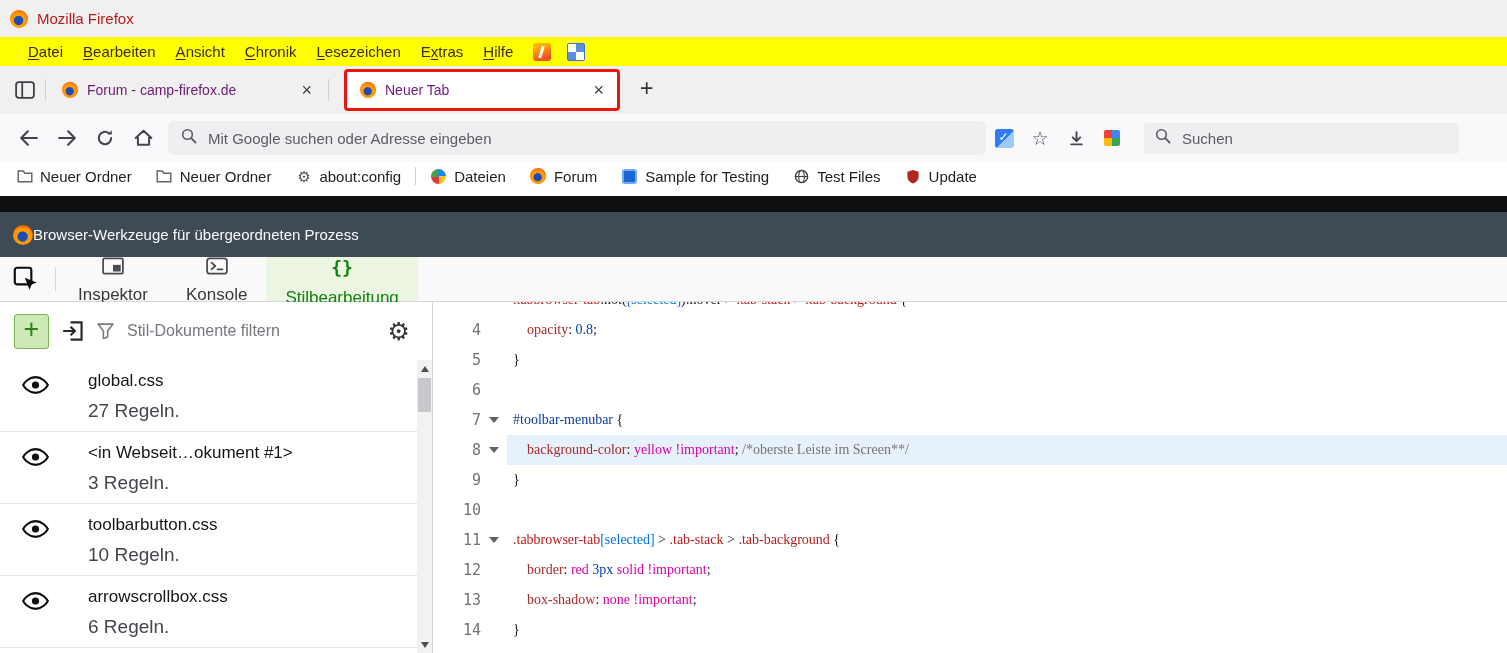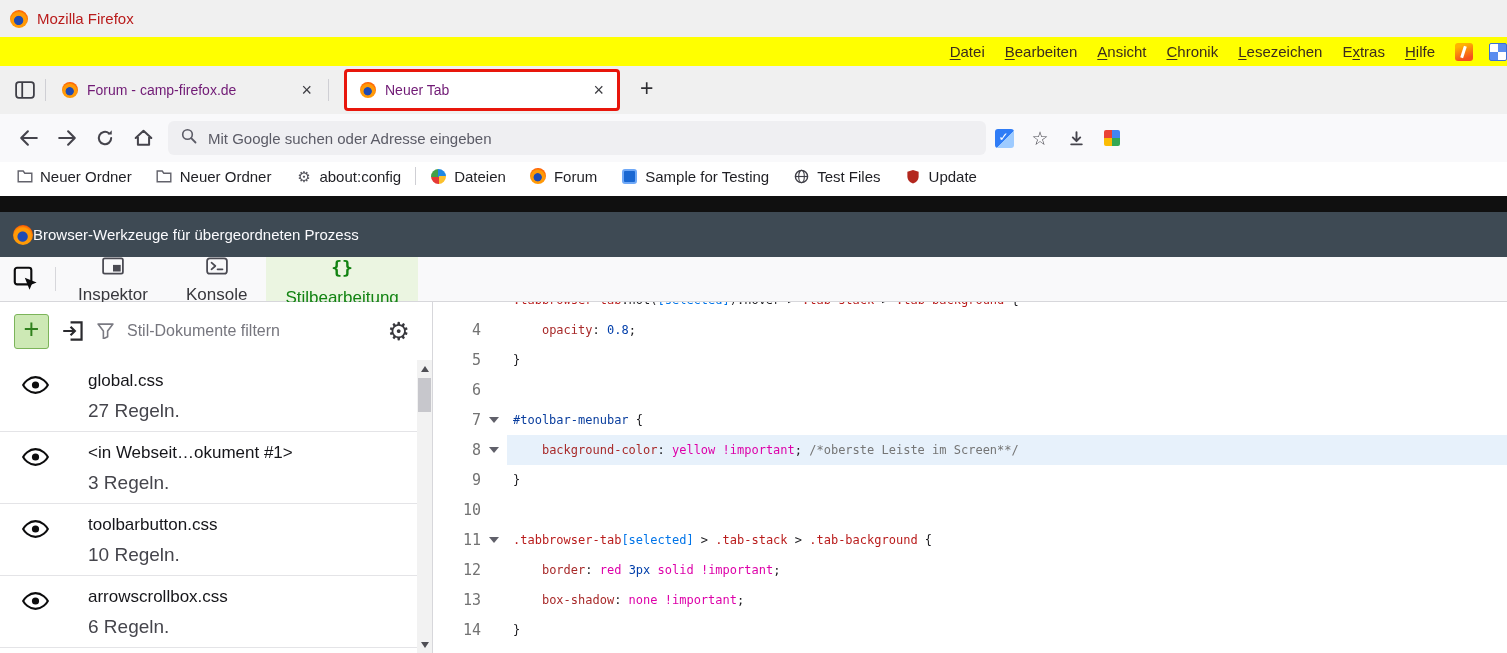--- a/index.html
+++ b/index.html
@@ -10,21 +10,21 @@
 
   
   .titlebar { height:37px; background:#f0f0f0; display:flex; align-items:center; padding-left:10px; gap:9px; flex:none; }
   .titlebar .wt { font-size:15px; color:#b91c1c; }
   .ff-logo { width:18px; height:18px; border-radius:50%; flex:none;
     background: radial-gradient(circle at 48% 58%, #1f4bb4 0 30%, #ff9a07 36% 55%, #ff5a00 72%, #cc3d00 100%); }
   .ff-logo.sm { width:16px; height:16px; }
   .ff-logo.lg { width:20px; height:20px; }
 
   
-  .menubar { height:29px; background:#ffff00; display:flex; align-items:center; padding-left:28px; flex:none;justify-content:flex-end; }
+  .menubar { height:29px; background:#ffff00; display:flex; align-items:center; padding-left:18px; flex:none; }
   .mb-items { display:flex; align-items:center; }
   .mb-item { font-size:15px; color:#3c2c1e; padding:0 10px; cursor:default; }
   .mb-item u { text-underline-offset:2px; }
   .mb-icons { display:flex; align-items:center; gap:16px; margin-left:10px; }
   .ic-mb1 { width:18px; height:18px; border-radius:3px; background:linear-gradient(160deg,#ffb300 20%,#f4511e 80%); position:relative; }
   .ic-mb1::after { content:""; position:absolute; left:7px; top:3px; width:3px; height:12px; background:#fff; transform:rotate(18deg); }
   .ic-mb2 { width:18px; height:18px; border:1px solid #3a6fd8; background:
       conic-gradient(#5b8def 0 25%, #ffffff 25% 50%, #5b8def 50% 75%, #ffffff 75%); border-radius:2px; }
 
   
@@ -99,21 +99,21 @@
   .tri-down { width:0; height:0; border-left:4px solid transparent; border-right:4px solid transparent; border-top:6px solid #4f4f55; }
   .sthumb { position:absolute; top:18px; left:1px; width:13px; height:34px; background:#c7c7cc; }
 
   
   .editor { flex:1; overflow:hidden; background:#fff; font-family:"DejaVu Sans Mono", monospace; }
   .cm-line { display:flex; height:30px; line-height:30px; }
   .cm-line.partial { margin-top:-17px; }
   .ln { width:48px; text-align:right; color:#737373; font-size:15px; flex:none; }
   .foldc { width:26px; flex:none; display:flex; align-items:center; justify-content:center; }
   .fold-t { width:0; height:0; border-left:5px solid transparent; border-right:5px solid transparent; border-top:6px solid #60606a; }
-  .codec { flex:1; font-size:12px; white-space:pre; padding-left:6px; }
+  .codec { flex:1; font-size:14px; white-space:pre; padding-left:6px;font-family:Liberation Serif, serif; }
   .cm-line.active .codec { background:#e7f1fb; }
 
   .tk-pl    { color:#1a1a1e; }
   .tk-prop  { color:#a82a2a; }
   .tk-num   { color:#003eaa; }
   .tk-kw    { color:#dd00a9; }
   .tk-atom  { color:#dd00a9; }
   .tk-imp   { color:#dd00a9; }
   .tk-com   { color:#757575; }
   .tk-selid { color:#0a3e9e; }
@@ -213,20 +213,29 @@
       </span>
     <span class="ext">
       <svg width="17" height="17" viewBox="0 0 16 16">
           <path d="M8 2v8M4.5 7L8 10.5 11.5 7" fill="none" stroke="#45444c" stroke-width="1.8" stroke-linecap="round" stroke-linejoin="round"></path>
           <line x1="3" y1="13.5" x2="13" y2="13.5" stroke="#45444c" stroke-width="1.8" stroke-linecap="round"></line>
         </svg>
     </span>
     <span class="ext">
         <span class="ic-grid"></span>
       </span>
+    <div class="searchbox">
+      <span>
+        <svg width="16" height="16" viewBox="0 0 16 16">
+            <circle cx="6.5" cy="6.5" r="4.8" fill="none" stroke="#5b5b66" stroke-width="1.6"></circle>
+            <line x1="10.2" y1="10.2" x2="14.5" y2="14.5" stroke="#5b5b66" stroke-width="1.8" stroke-linecap="round"></line>
+          </svg>
+      </span>
+      <span class="ph">Suchen</span>
+    </div>
   </div>
 
   <div id="bookmarks" class="bookmarksbar">
       <div class="bm">
         <span class="bmic">
           <svg width="16" height="14" viewBox="0 0 16 14">
             <path d="M1.2 2h5l1.6 2.2h7v8.6H1.2z" fill="none" stroke="#62626b" stroke-width="1.4"></path>
           </svg>
         </span>
         <span>Neuer Ordner</span>

